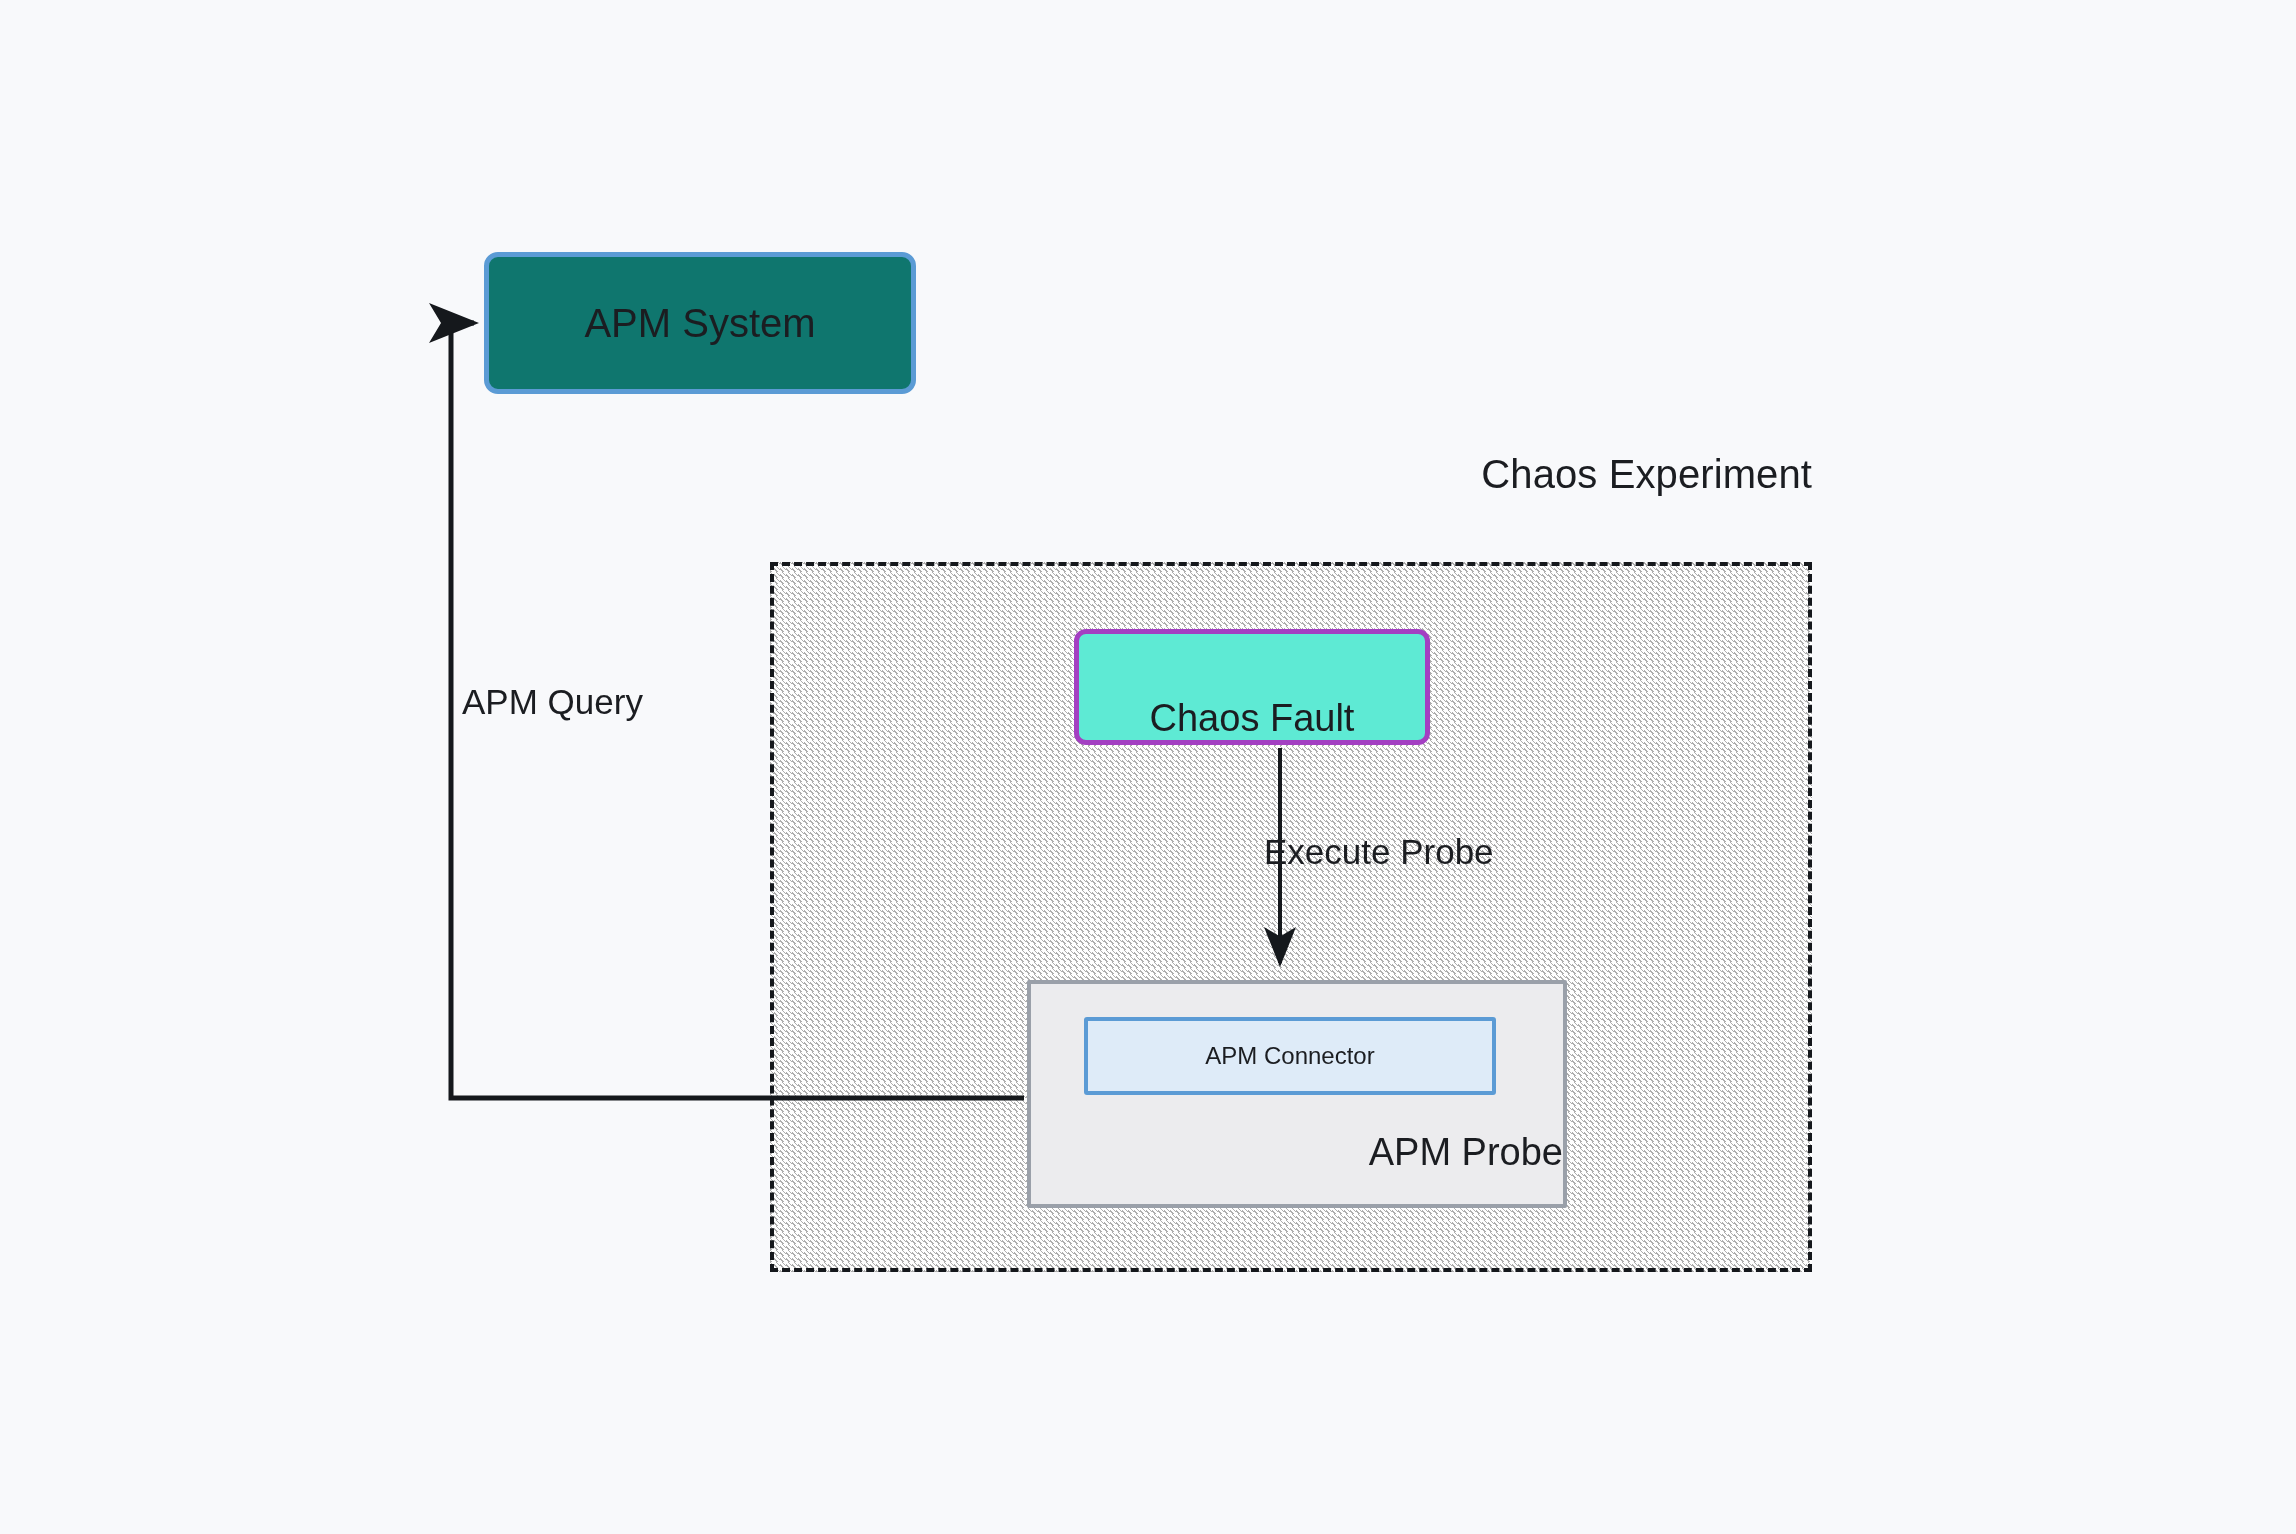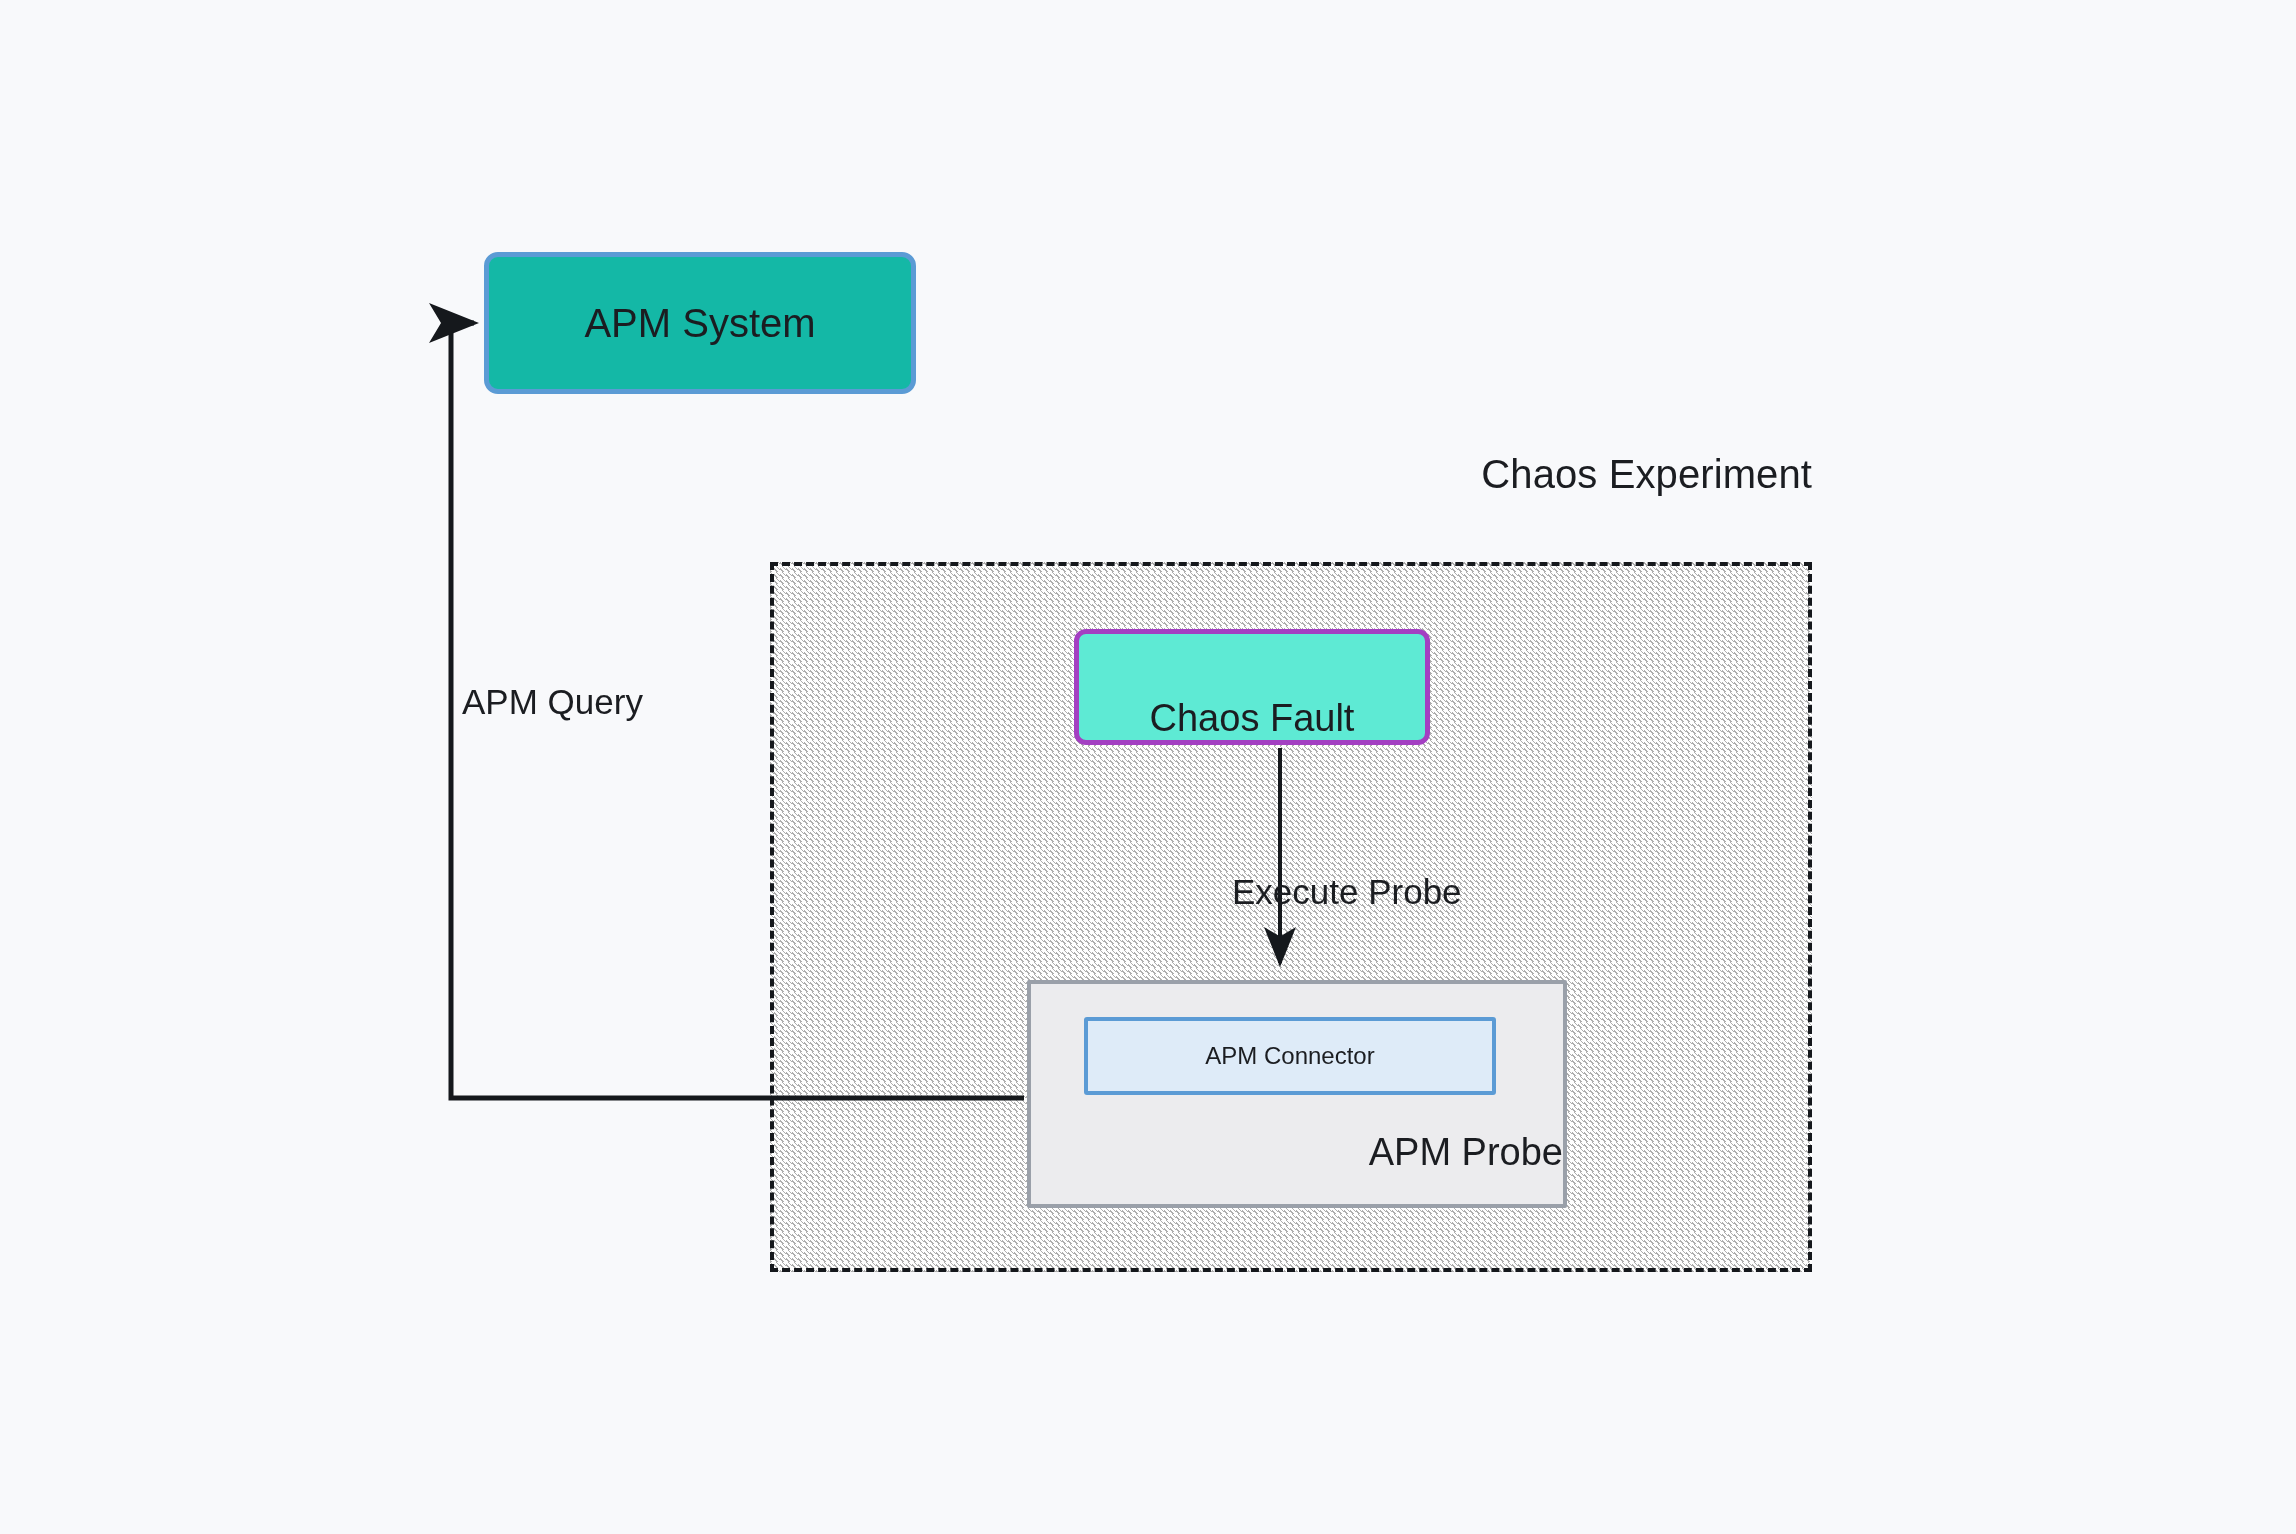--- a/index.html
+++ b/index.html
@@ -72,21 +72,21 @@
     align-items: center;
     justify-content: center;
     text-align: center;
   }
 
   .node-apm-system {
     left: 484px;
     top: 252px;
     width: 432px;
     height: 142px;
-    background: #14b8a6;
+    background: #0f766e;
     border: 5px solid #5b9bd5;
     border-radius: 14px;
     font-size: 40px;
   }
 
   .node-chaos-fault {
     left: 1074px;
     top: 629px;
     width: 356px;
     height: 116px;
@@ -140,23 +140,22 @@
     position: absolute;
     font-size: 35px;
     color: #1b1d21;
     white-space: nowrap;
   }
   .label-apm-query {
     left: 462px;
     top: 682px;
   }
   .label-execute-probe {
-    left: 1232px;
+    left: 1264px;
     top: 832px;
-    margin-top: 40px;
   }
 </style>
 </head>
 <body>
 
 <div id="canvas">
 
   <div class="experiment-box"></div>
 
   <div class="group-title">Chaos Experiment</div>

